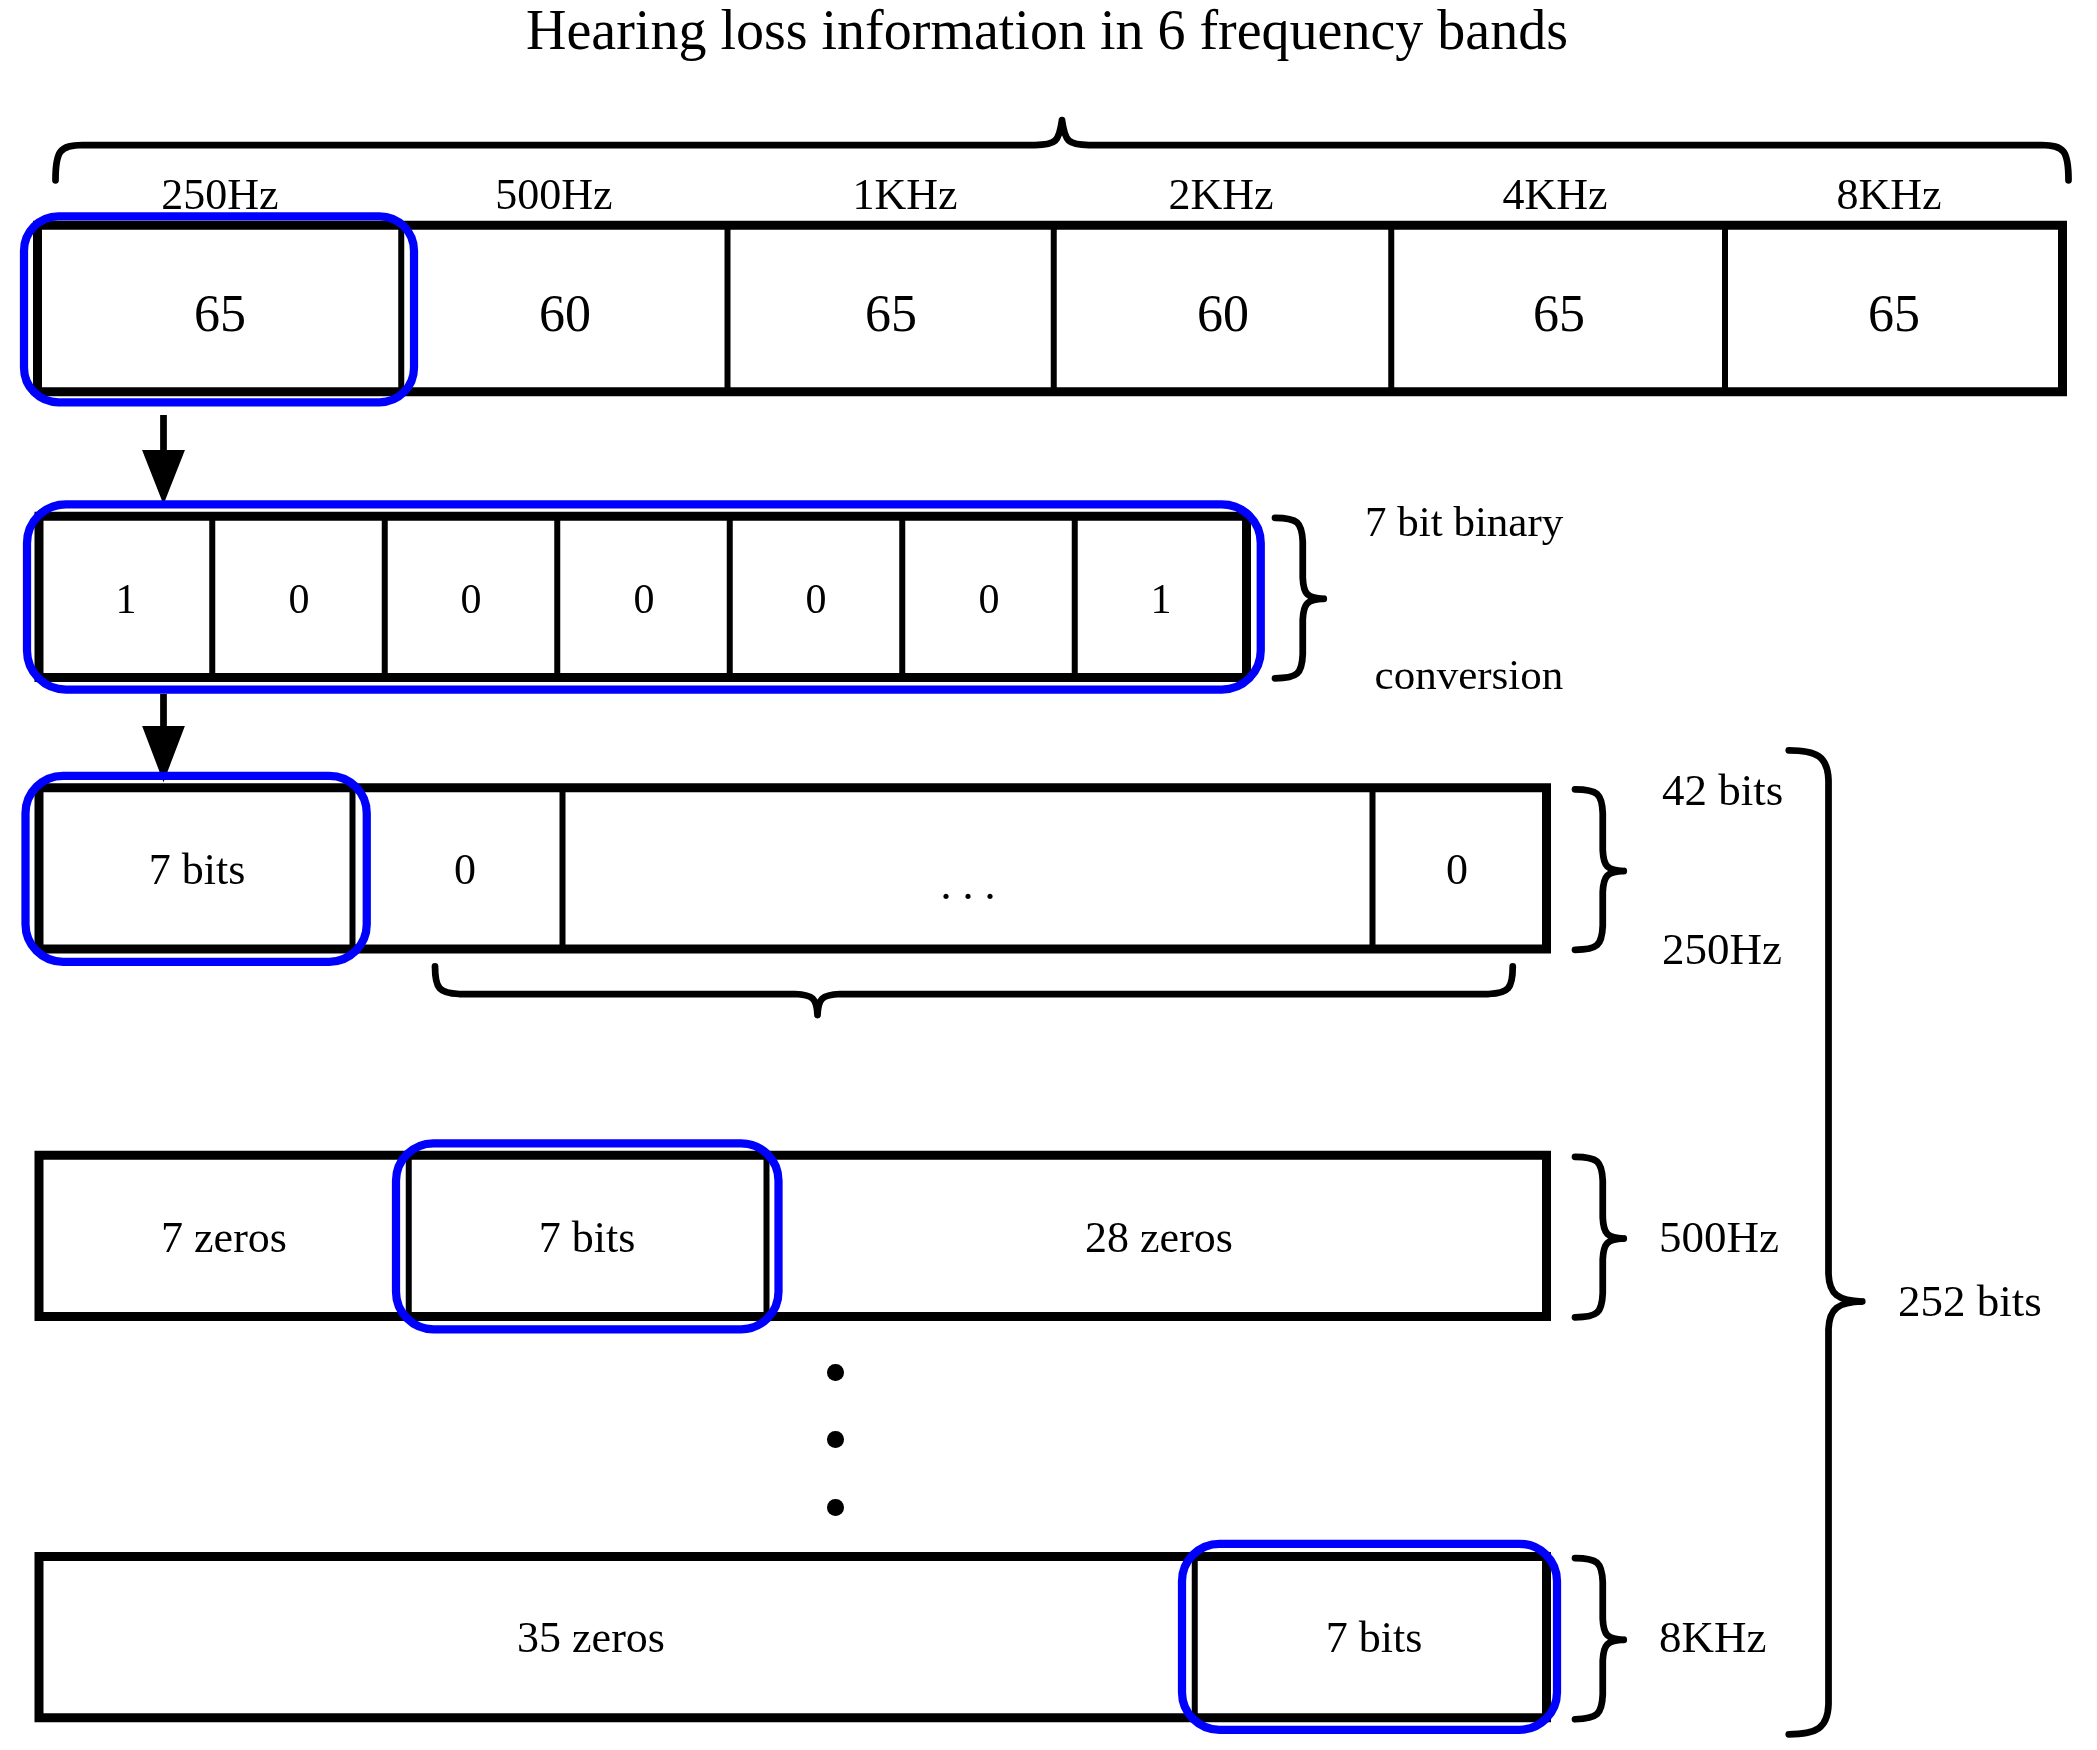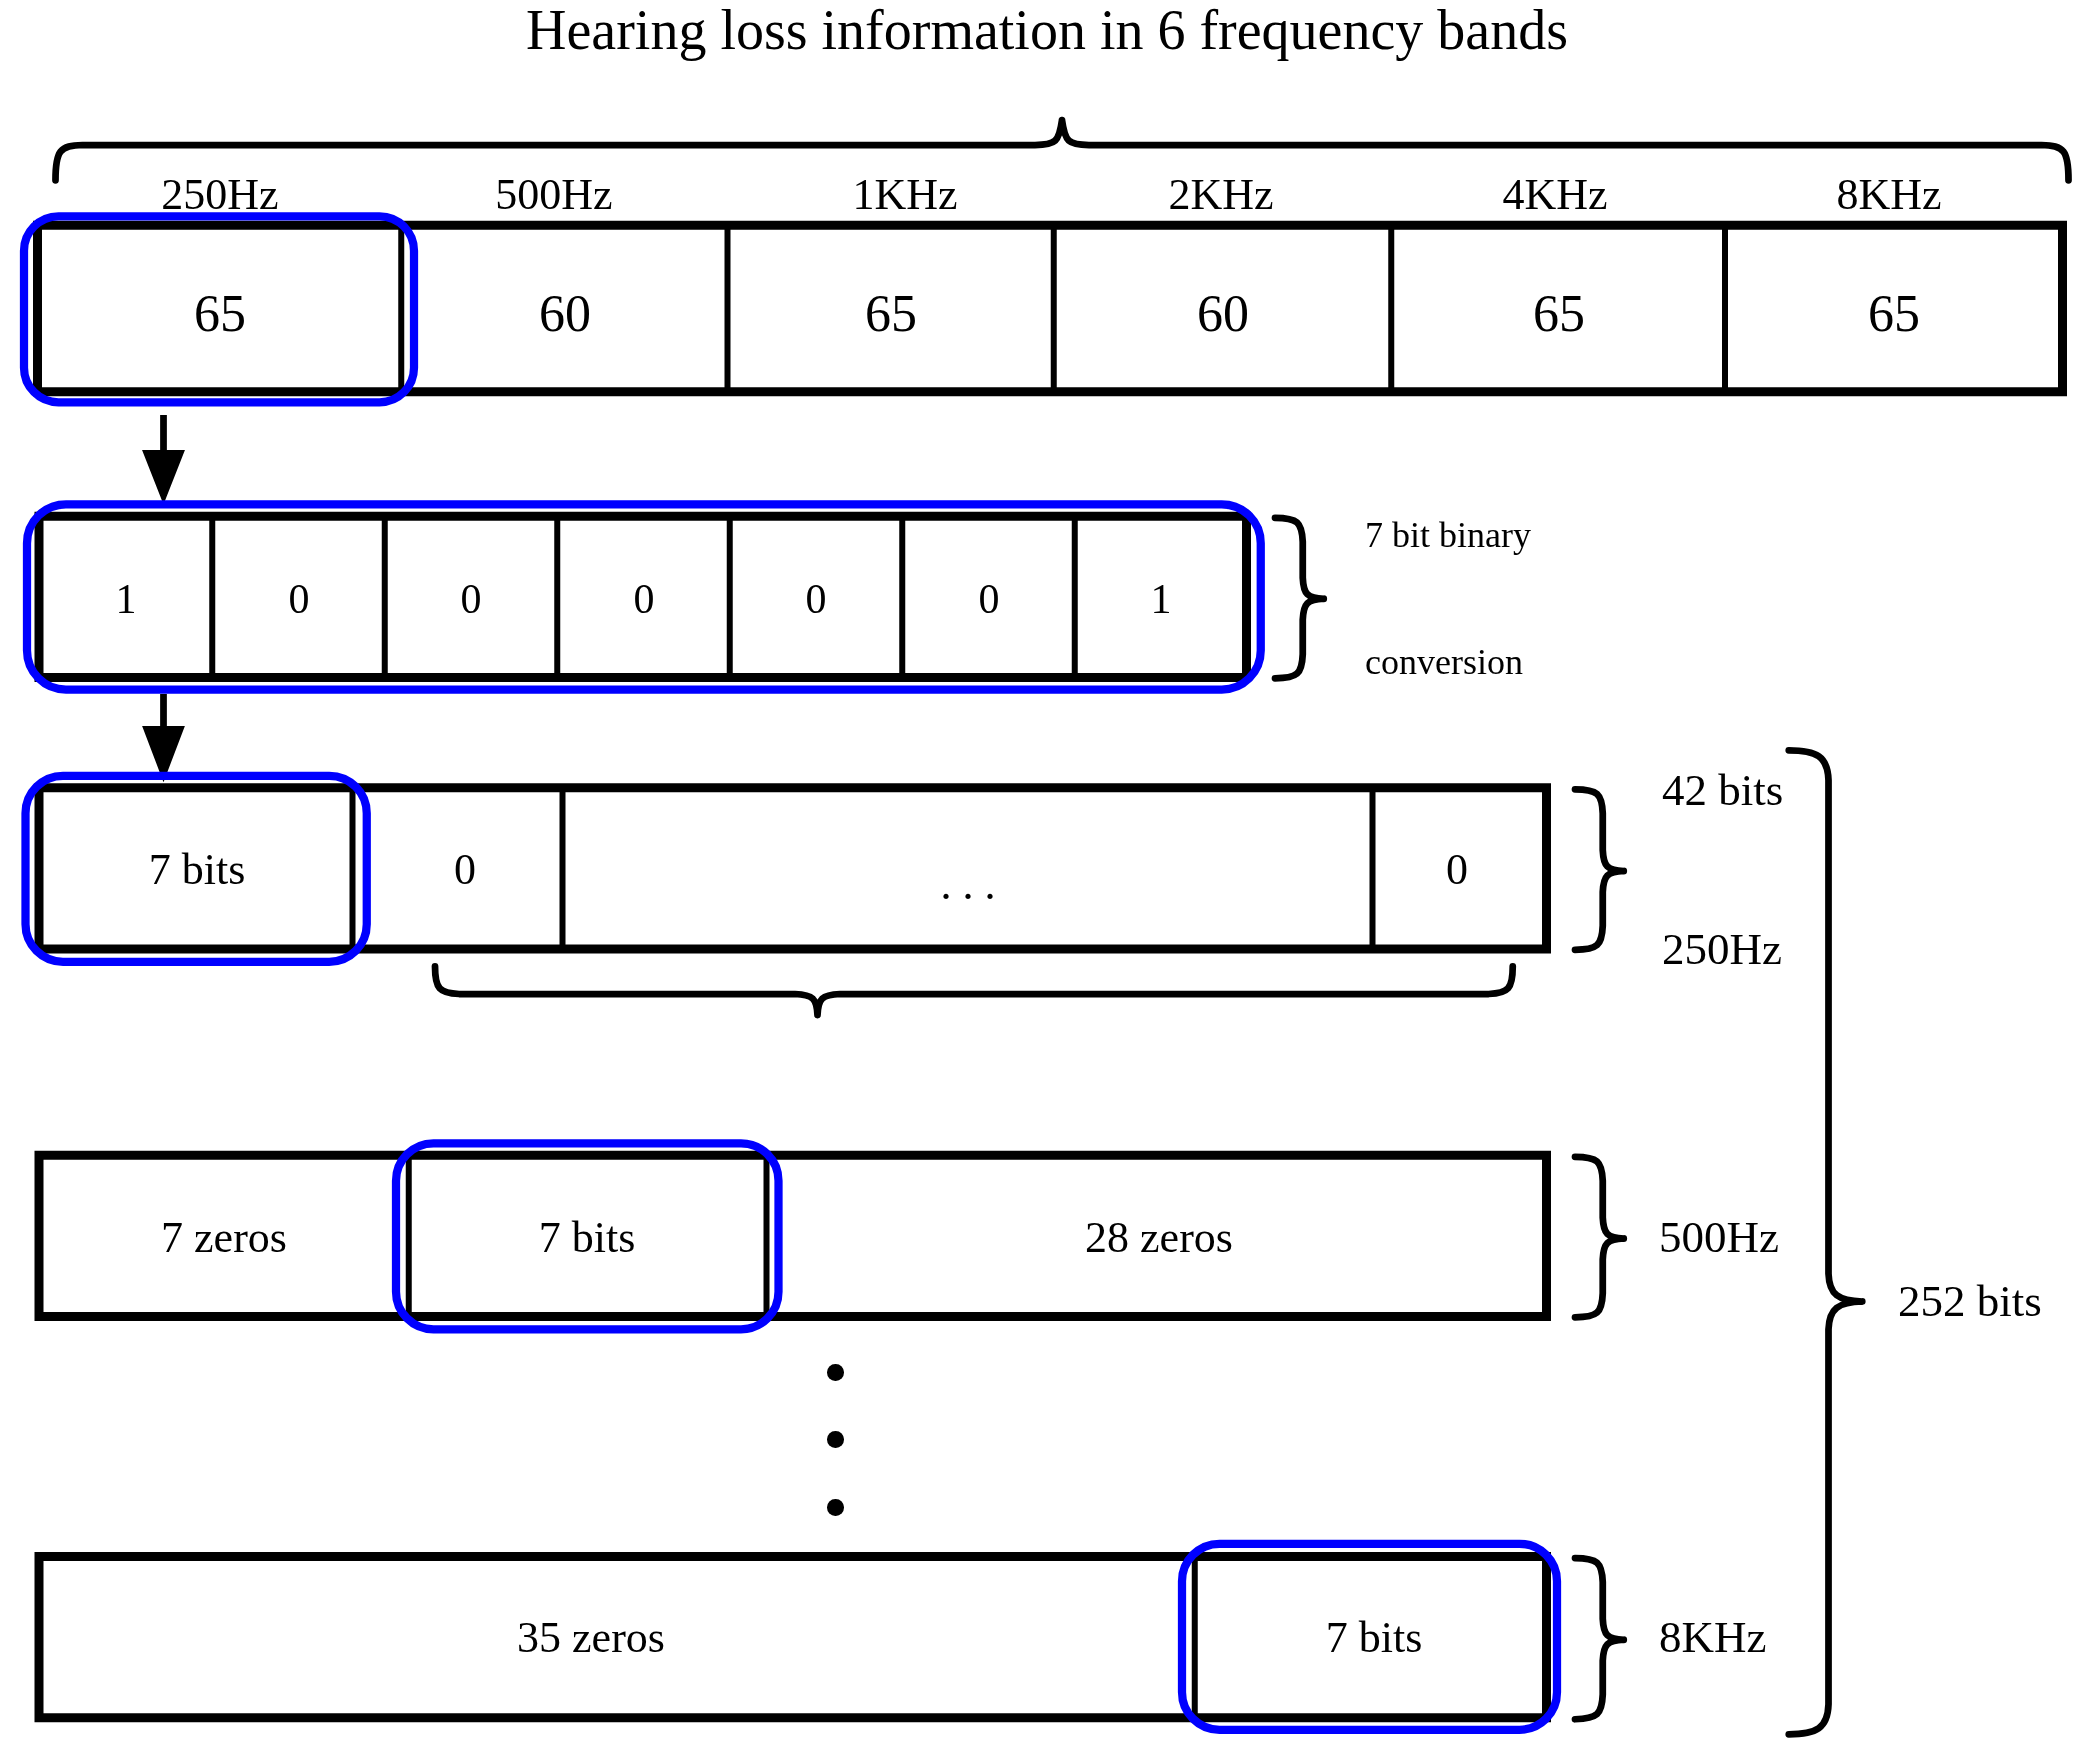--- a/index.html
+++ b/index.html
@@ -33,21 +33,21 @@
     transform: translate(-50%, -50%);
   }
   .left {
     text-align: left;
     transform: translate(0, -50%);
   }
   .t-title   { font-size: 56px; }
   .t-freq    { font-size: 44px; }
   .t-val     { font-size: 52px; }
   .t-bit     { font-size: 42px; }
-  .t-note    { font-size: 36px; }
+  .t-note    { font-size: 43px; text-align: right; }
   .t-seg     { font-size: 44px; }
   .t-side    { font-size: 45px; }
   .dot       { position:absolute; background:#000; border-radius:50%; }
 </style>
 </head>
 <body>
 
 <div id="stage">
 
   <svg class="layer" viewBox="0 0 2796 2334">

